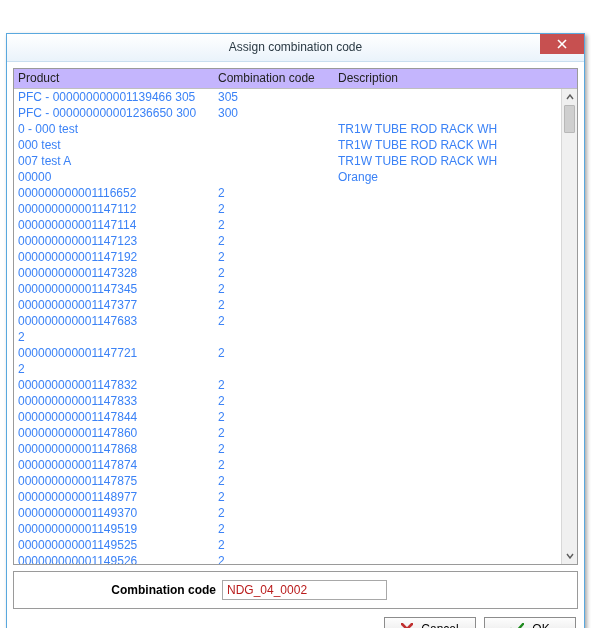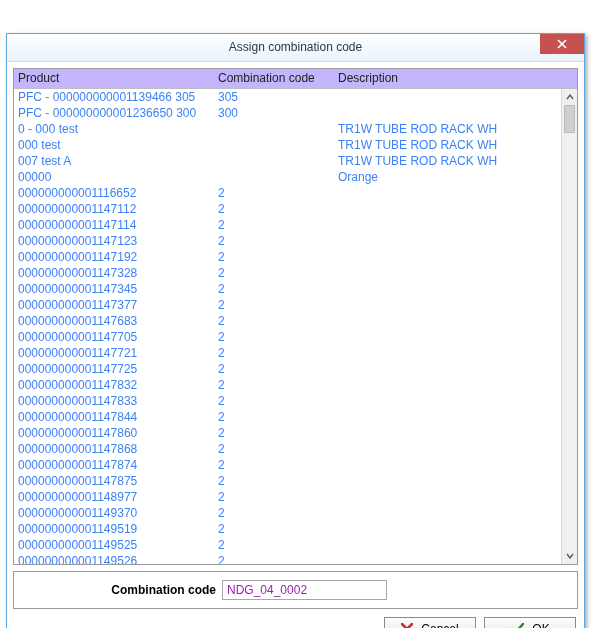--- a/index.html
+++ b/index.html
@@ -160,21 +160,21 @@
     font-size: 12px;
     color: #000;
   }
   .form-input {
     width: 165px;
     height: 20px;
     border: 1px solid #a8a8a8;
     padding: 1px 4px;
     font-family: inherit;
     font-size: 12px;
-    color: #a21caf;
+    color: #b91c1c;
     background: #fff;
   }
 
   .button-row {
     margin-top: 8px;
     display: flex;
     justify-content: flex-end;
     padding: 0 2px 2px 2px;
     gap: 8px;
   }
@@ -292,31 +292,29 @@
                   <div class="cell cell-product">000000000001147377</div>
                   <div class="cell cell-code">2</div>
                   <div class="cell cell-description"></div>
                 </div>
                 <div class="row">
                   <div class="cell cell-product">000000000001147683</div>
                   <div class="cell cell-code">2</div>
                   <div class="cell cell-description"></div>
                 </div>
                 <div class="row">
-                  <div class="cell cell-product">000000000001147705</div>
                   <div class="cell cell-code">2</div>
                   <div class="cell cell-description"></div>
                 </div>
                 <div class="row">
                   <div class="cell cell-product">000000000001147721</div>
                   <div class="cell cell-code">2</div>
                   <div class="cell cell-description"></div>
                 </div>
                 <div class="row">
-                  <div class="cell cell-product">000000000001147725</div>
                   <div class="cell cell-code">2</div>
                   <div class="cell cell-description"></div>
                 </div>
                 <div class="row">
                   <div class="cell cell-product">000000000001147832</div>
                   <div class="cell cell-code">2</div>
                   <div class="cell cell-description"></div>
                 </div>
                 <div class="row">
                   <div class="cell cell-product">000000000001147833</div>

